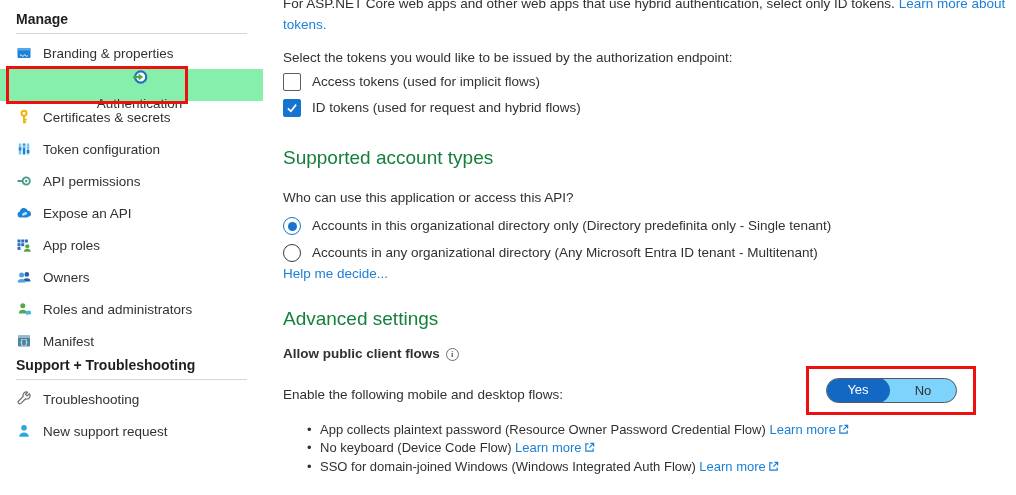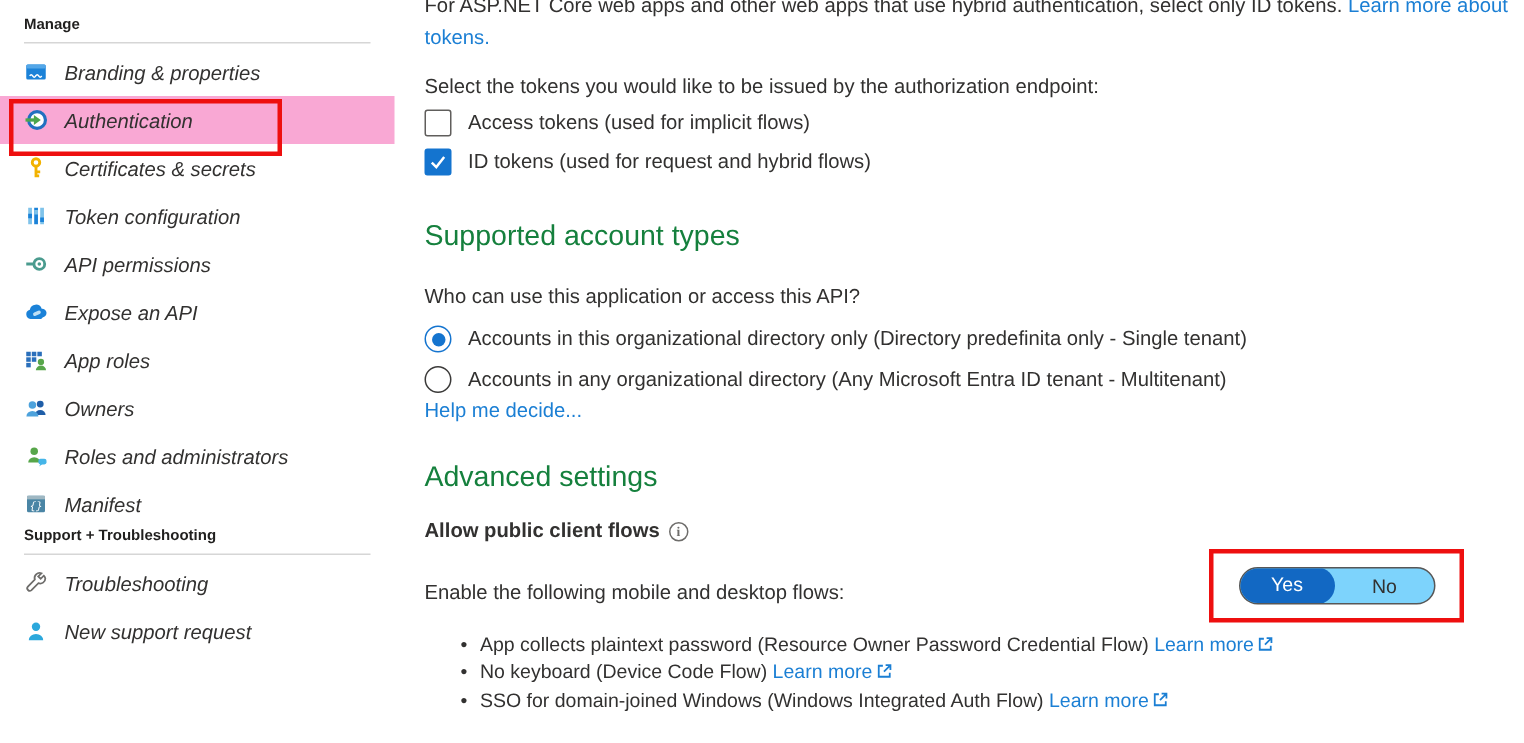--- a/index.html
+++ b/index.html
@@ -2,25 +2,25 @@
 <html><head>
 <meta charset="utf-8">
 <style>
   * { margin:0; padding:0; box-sizing:border-box; }
   html,body { background:#fff; }
   body { font-family:"Liberation Sans", sans-serif; color:#323130; }
   .app { position:relative; width:1016px; height:495px; background:#fff; overflow:hidden; }
 
   
   .sidebar { position:absolute; left:0; top:0; width:263px; height:495px; background:#fff; }
-  .side-heading { margin:11px 16px 0 16px; font-size:10px; font-weight:700; color:#201f1e; }
+  .side-heading { margin:11px 16px 0 16px; font-size:14px; font-weight:700; color:#201f1e; }
   .side-divider { height:1px; background:#d6d6d6; margin:6px 16px 0 16px; }
-  .side-items { margin-top:3px;font-style:italic; }
+  .side-items { margin-top:3px; }
   .side-item { height:32px; display:flex; align-items:center; padding-left:16px; gap:11px; font-size:13.5px; cursor:pointer; }
-  .side-item.selected { background:#f9a8d4; }
+  .side-item.selected { background:#86efac;flex-direction:column; }
   .side-item .icon { width:16px; height:16px; flex:0 0 16px; display:flex; align-items:center; justify-content:center; }
   .side-item .lbl { white-space:nowrap; }
 
   
   .anno-box { position:absolute; border:3px solid #ee0f0f; pointer-events:none; z-index:30; }
   .anno-auth { left:6px; top:66px; width:182px; height:38px; }
 
   
   .main { position:absolute; left:283px; top:0; width:733px; font-size:13.5px; line-height:18px; }
   a.link { color:#1b7fd4; text-decoration:none; cursor:pointer; }

